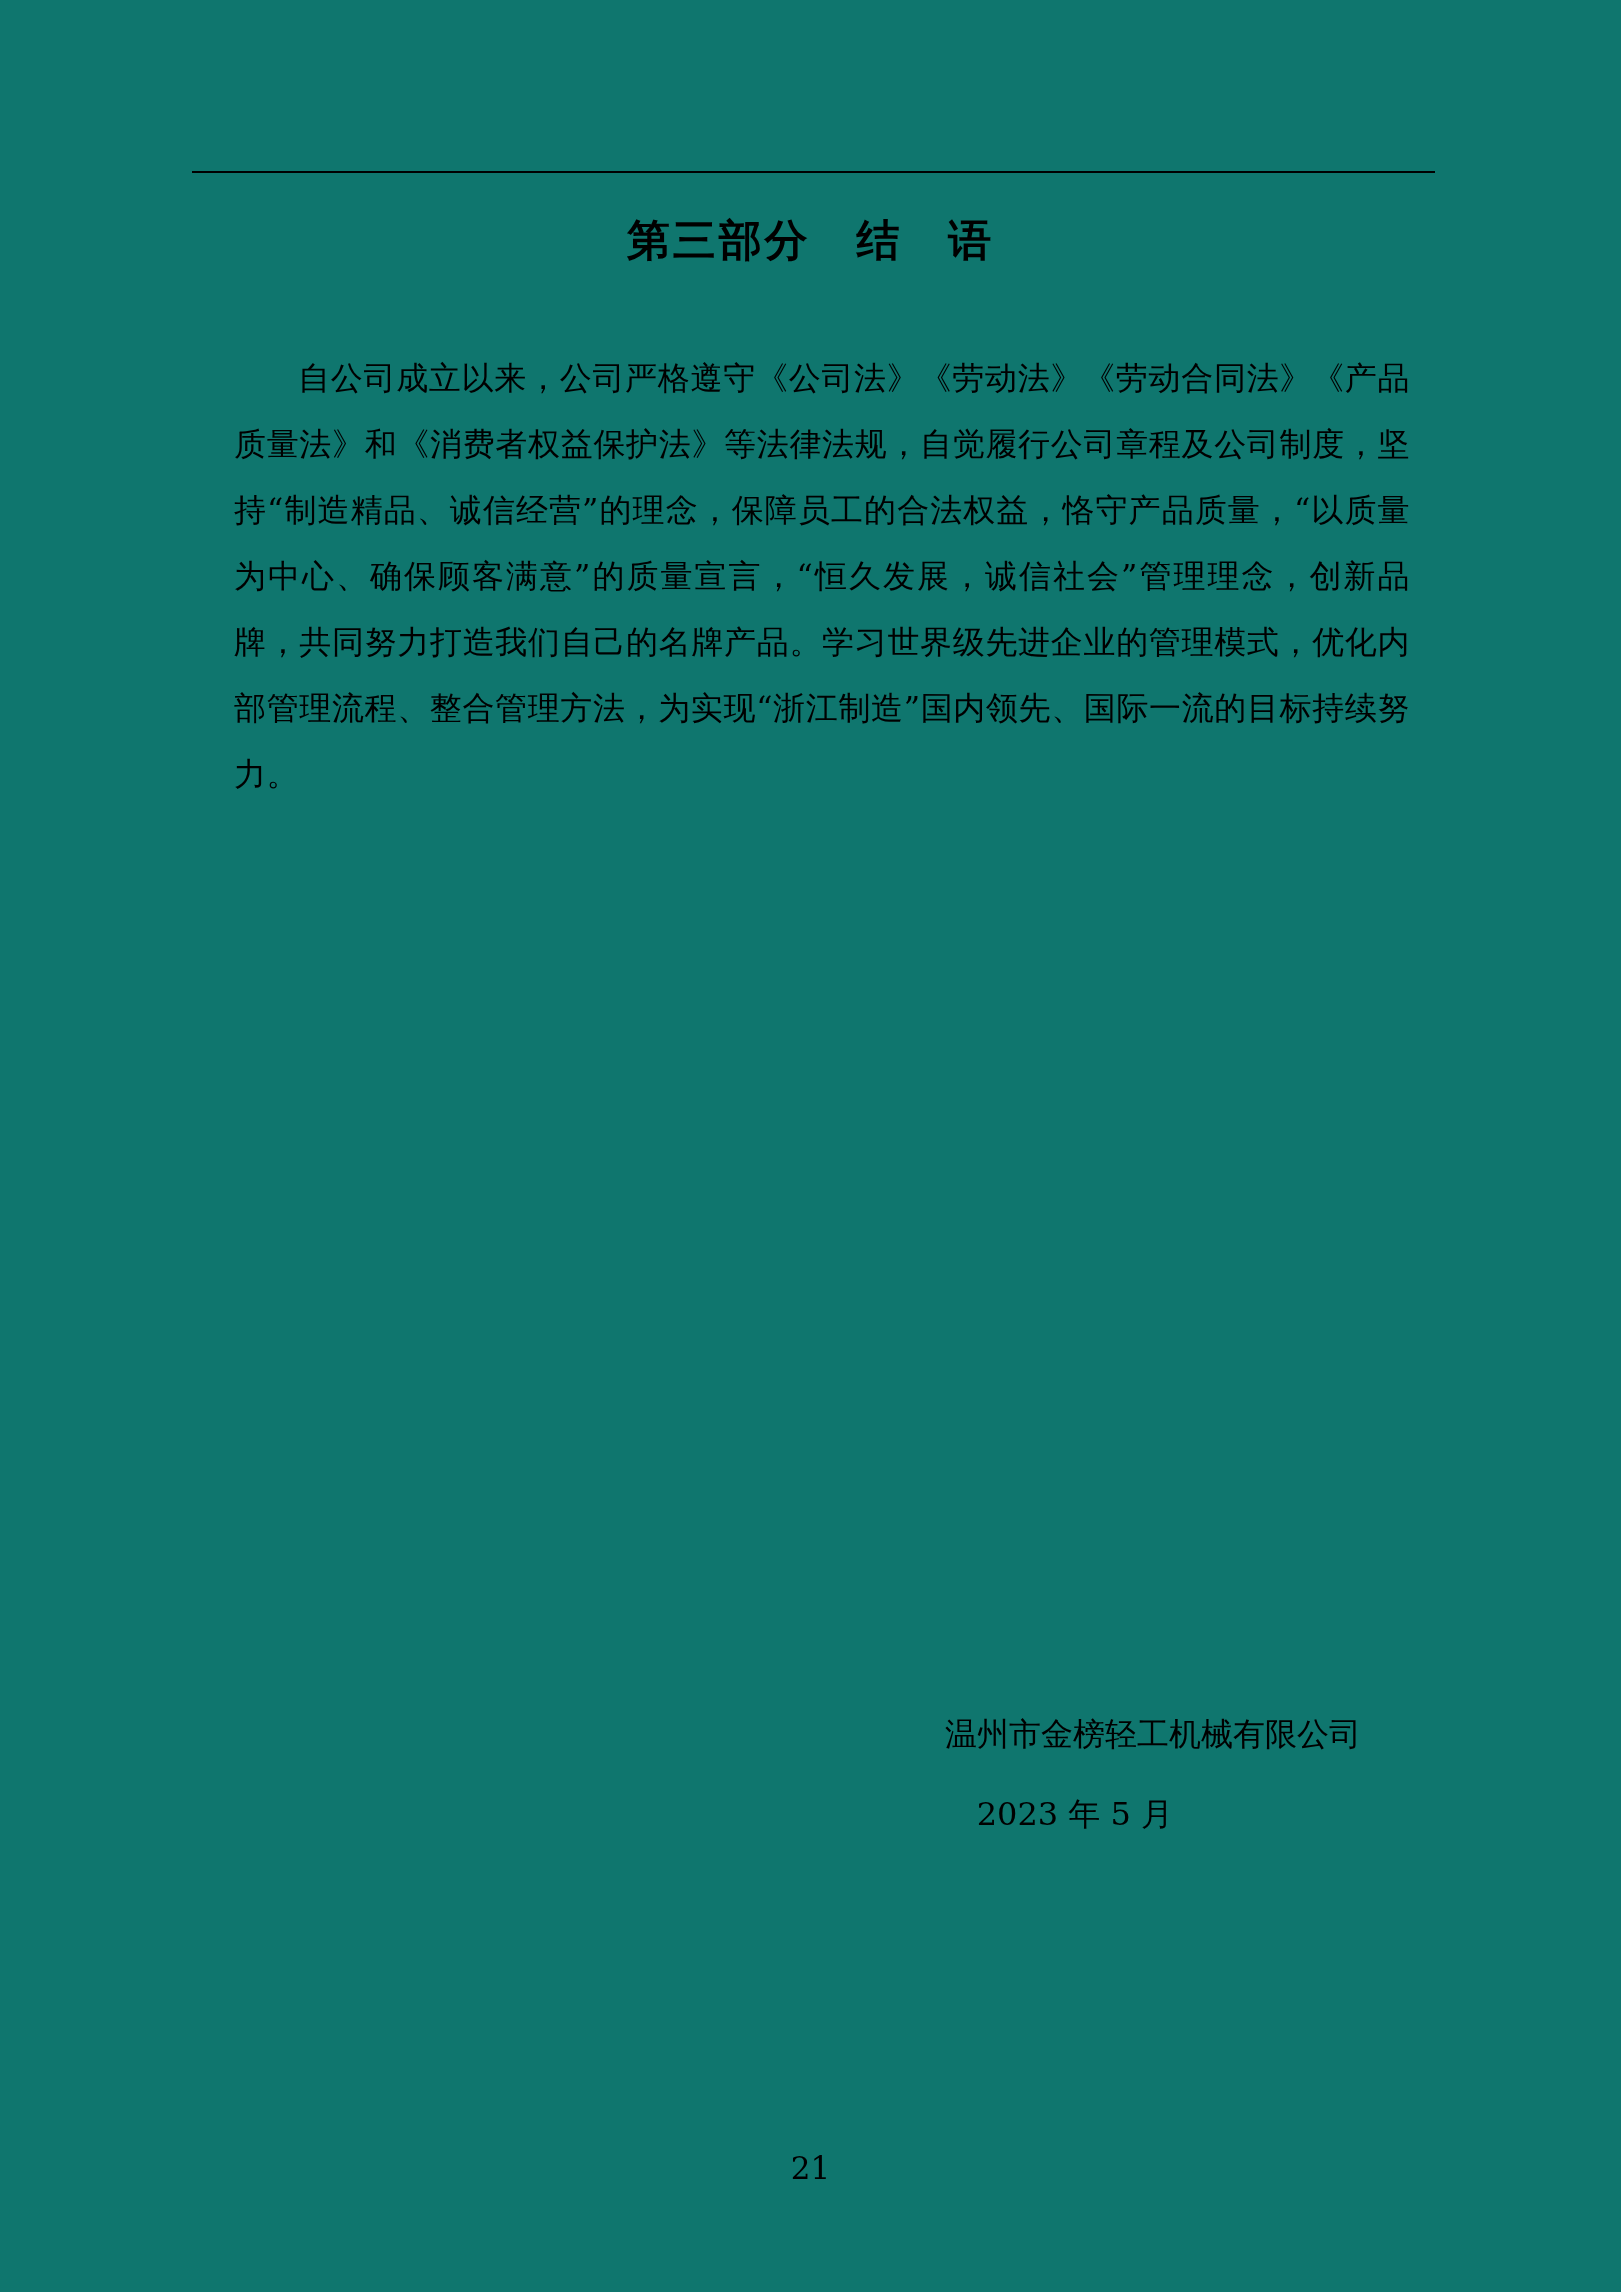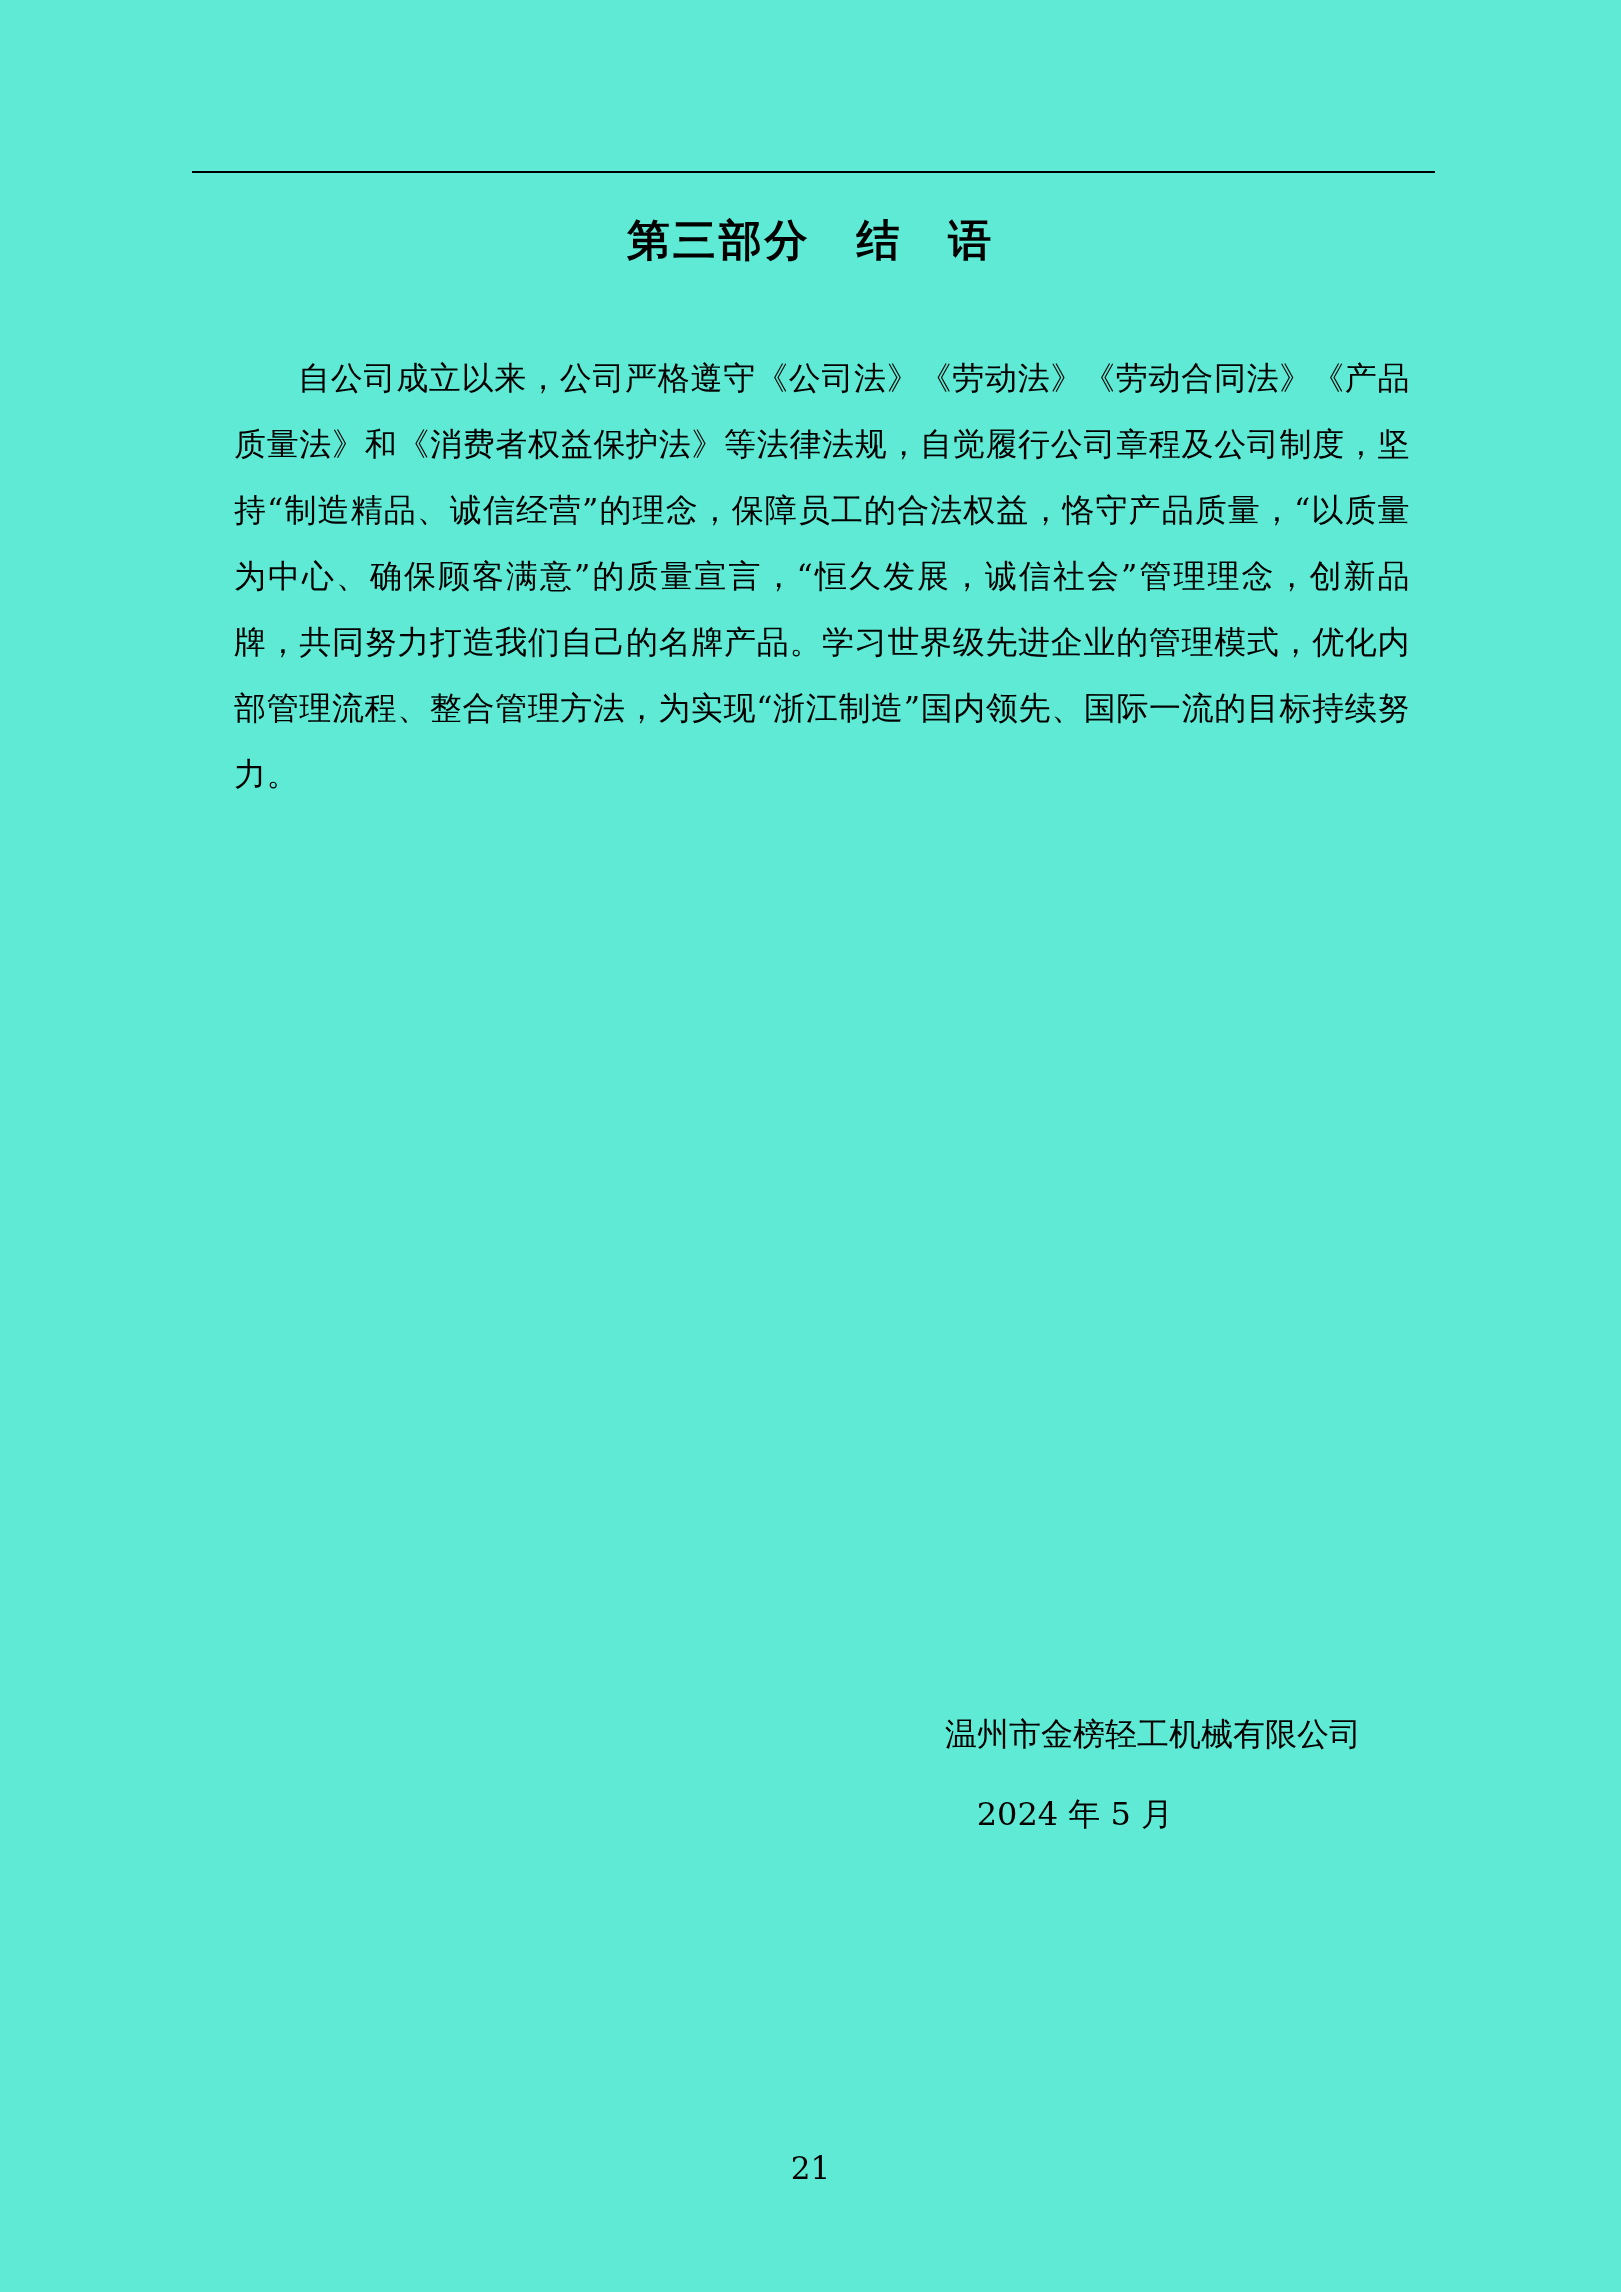--- a/index.html
+++ b/index.html
@@ -4,21 +4,21 @@
 <style>
   html, body {
     margin: 0;
     padding: 0;
     background: #ffffff;
   }
   .page {
     position: relative;
     width: 1621px;
     height: 2293px;
-    background: #5eead4;
+    background: #0f766e;
     color: #000000;
     font-family: "DejaVu Serif", "Liberation Serif", serif;
     overflow: hidden;
   }
   .header-rule {
     position: absolute;
     top: 171px;
     left: 192px;
     width: 1243px;
     border-top: 2.9px solid #000000;
@@ -86,19 +86,19 @@
   <div class="header-rule"></div>
 
   <h1 class="doc-title">第三部分　结　语</h1>
 
   <div class="doc-body">
     <p>自公司成立以来，公司严格遵守《公司法》《劳动法》《劳动合同法》《产品质量法》和《消费者权益保护法》等法律法规，自觉履行公司章程及公司制度，坚持“制造精品、诚信经营”的理念，保障员工的合法权益，恪守产品质量，“以质量为中心、确保顾客满意”的质量宣言，“恒久发展，诚信社会”管理理念，创新品牌，共同努力打造我们自己的名牌产品。学习世界级先进企业的管理模式，优化内部管理流程、整合管理方法，为实现“浙江制造”国内领先、国际一流的目标持续努力。</p>
   </div>
 
   <div class="signature">
     <div class="company">温州市金榜轻工机械有限公司</div>
-    <div class="date">2024 年 5 月</div>
+    <div class="date">2023 年 5 月</div>
   </div>
 
   <div class="page-number">21</div>
 
 </div>
 
 
 </body></html>

